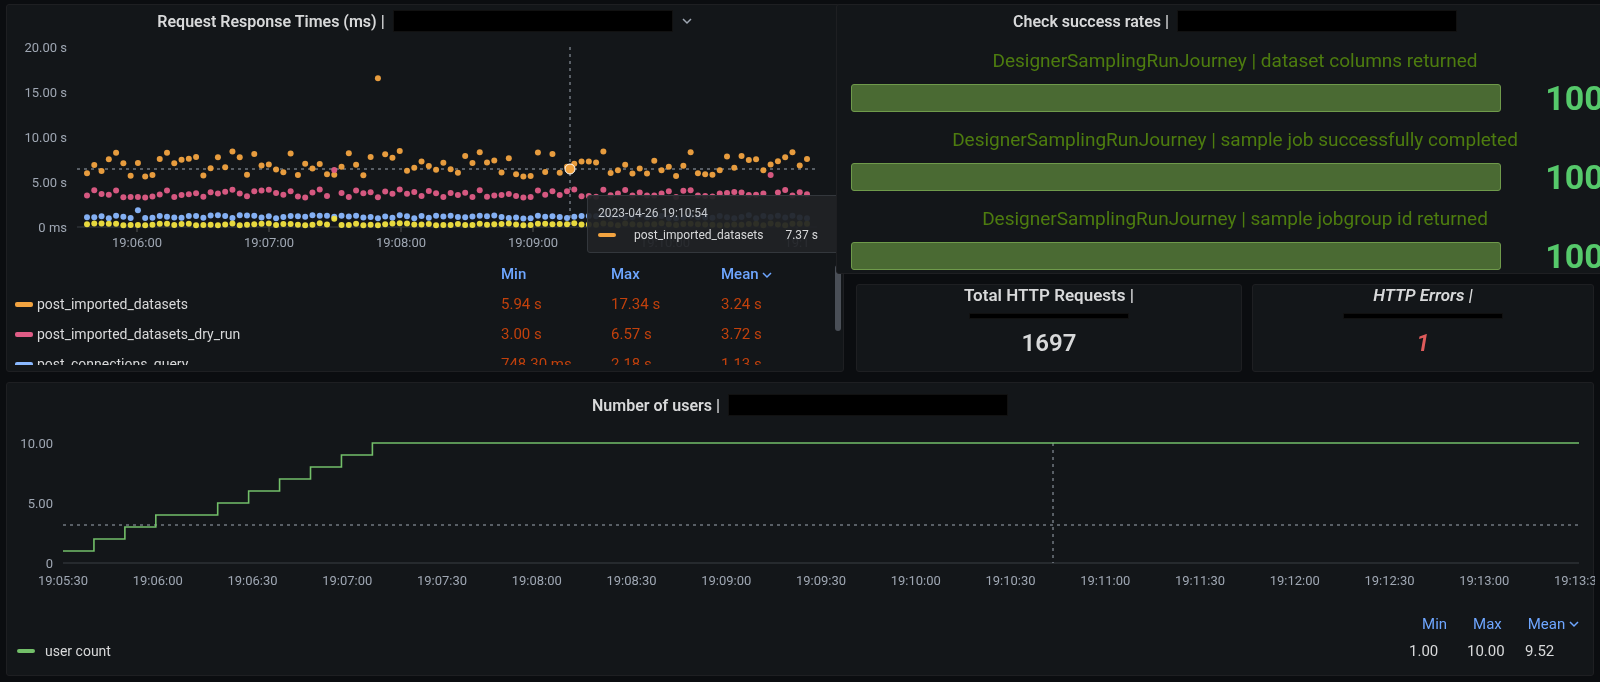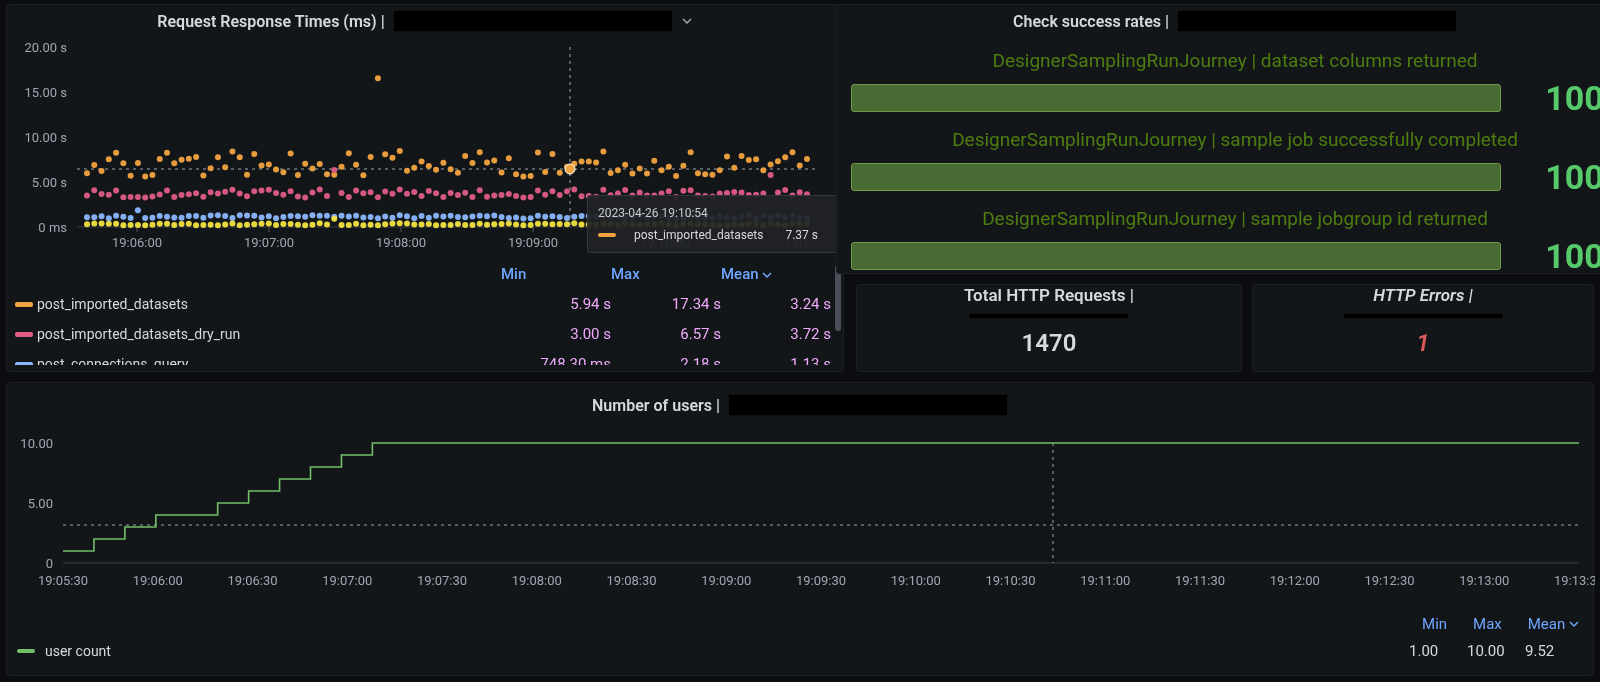--- a/index.html
+++ b/index.html
@@ -26,21 +26,21 @@
   .tooltip .tt-title { color: #c7cbd1; margin-bottom: 4px; }
   .tooltip .swatch { display: inline-block; width: 18px; height: 4px; border-radius: 2px; margin-right: 8px; vertical-align: middle; }
   .tooltip .tt-row { display: flex; align-items: center; gap: 10px; }
   .tooltip .tt-val { margin-left: 12px; color: #d8d9da; }
 
   
   .resp-table { position: absolute; left: 8px; right: 4px; bottom: 6px; top: 254px; overflow: hidden; }
   .resp-table .thead, .resp-table .trow { display: grid; grid-template-columns: 22px 1fr 110px 110px 110px 8px; align-items: center; height: 30px; }
   .resp-table .thead { color: #6ea6ff; font-size: 15px; font-weight: 500; }
   .resp-table .thead .col { cursor: pointer; }
-  .resp-table .num { text-align: right; color: #f0abfc; font-size: 15px; }
+  .resp-table .num { text-align: left; color: #c2410c; font-size: 15px; }
   .resp-table .swatch { width: 18px; height: 5px; border-radius: 2px; }
   .resp-table .mean-hdr svg { vertical-align: middle; }
 
   
   .scroll-hint { position: absolute; right: 2px; top: 260px; width: 6px; height: 66px; background: #4a4f57; border-radius: 3px; }
 
   
   .check-list { position: absolute; left: 14px; right: 14px; top: 44px; display: flex; flex-direction: column; gap: 10px; }
   .check-item .ci-label { font-size: 19px; color: #4d7c0f; margin-bottom: 6px; font-weight: 400; }
   .check-item .ci-row { display: flex; align-items: center; gap: 18px; }
@@ -597,21 +597,21 @@
           </div>
         </div>
       </div>
   </div>
 
   <div id="panel-totals" class="panel">
     <div class="stat-header">
       <span>Total HTTP Requests |</span>
       <span class="redbox" style="width:160px"></span>
     </div>
-    <div class="stat-value">1470</div>
+    <div class="stat-value">1697</div>
   </div>
 
   <div id="panel-errors" class="panel">
     <div class="stat-header">
       <span>HTTP Errors |</span>
       <span class="redbox" style="width:160px"></span>
     </div>
     <div class="stat-value err">1</div>
   </div>
 

